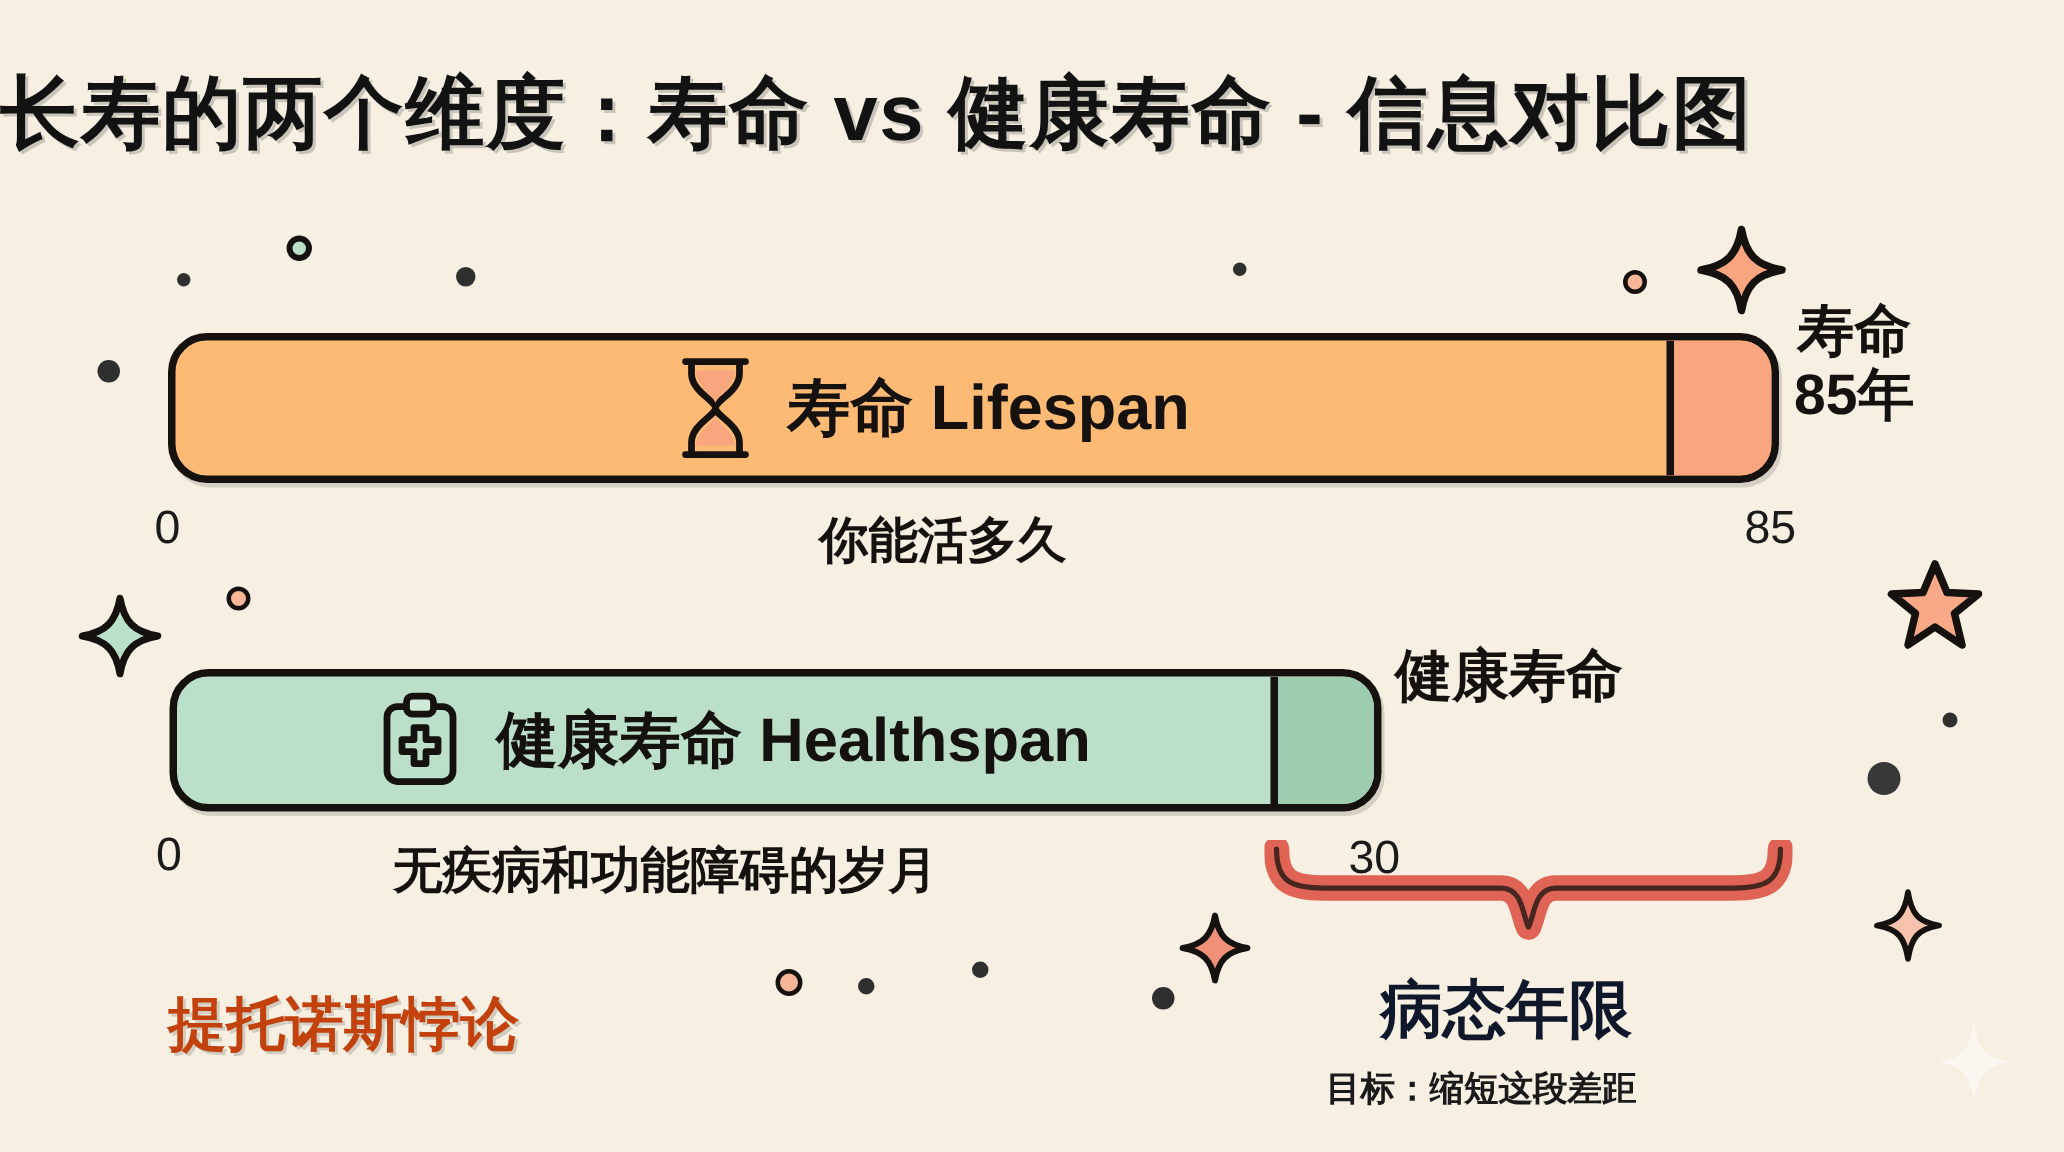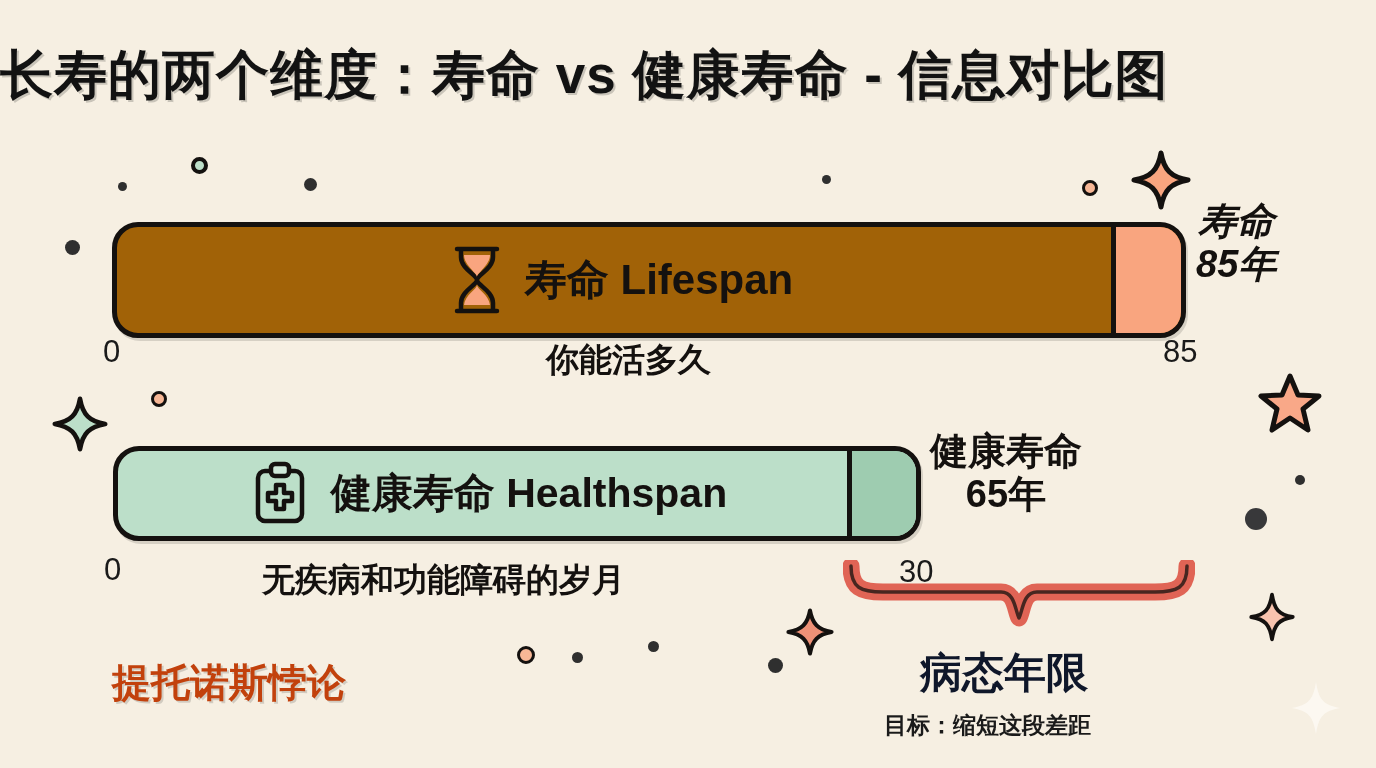--- a/index.html
+++ b/index.html
@@ -24,22 +24,22 @@
   .bar{
     position:absolute;
     border:5px solid #14110F;
     border-radius:26px;
     box-sizing:border-box;
     display:flex;align-items:center;
     overflow:hidden;
     box-shadow:2px 3px 0 rgba(0,0,0,0.13);
   }
   .bar-lifespan{
-    left:112px;top:222px;width:1074px;height:116px;
-    background:#a16207;
+    left:112px;top:222px;width:1074px;height:100px;
+    background:#fdba74;
     align-items:center;
   }
   .bar-healthspan{
     left:113px;top:446px;width:808px;height:95px;
     background:#BCDFC9;
   }
   .seg-gap{
     position:absolute;top:0;bottom:0;right:0;
     box-sizing:border-box;
     border-left:5px solid #14110F;
@@ -60,21 +60,21 @@
   }
   .bar-healthspan .bar-label{font-size:41px;}
   .bar-icon{flex:0 0 auto;display:block;}
 
   
   .callout{
     position:absolute;text-align:center;
     font-size:38px;font-weight:bold;color:#14110F;line-height:1.12;
     white-space:nowrap;
   }
-  .callout-lifespan{left:1196px;top:200px;font-style:italic;}
+  .callout-lifespan{left:1196px;top:200px;}
   .callout-healthspan{left:930px;top:430px;}
 
   
   .tick{
     position:absolute;font-size:31px;color:#1A1A1A;font-weight:normal;
     white-space:nowrap;
   }
   .caption{
     position:absolute;font-size:33px;font-weight:bold;color:#14110F;
     white-space:nowrap;
@@ -185,21 +185,20 @@
         <rect x="7" y="10" width="44" height="50" rx="7" fill="none" stroke="#14110F" stroke-width="4.5"></rect>
         <rect x="20" y="3" width="18" height="12" rx="4" fill="#CFE9D9" stroke="#14110F" stroke-width="4.5"></rect>
         <path d="M25 24 H33 V32 H41 V40 H33 V48 H25 V40 H17 V32 H25 Z" fill="none" stroke="#14110F" stroke-width="4.5" stroke-linejoin="round"></path>
       </svg>
       <span class="bar-label">健康寿命 Healthspan</span>
     </div>
   </div>
 
   <div class="callout callout-healthspan">
     <div>健康寿命</div>
-    <div>65年</div>
   </div>
 
   <div class="tick tick-health-0">0</div>
   <div class="tick tick-health-65">30</div>
   <div class="caption cap-health">无疾病和功能障碍的岁月</div>
 
   <svg class="brace" width="352" height="70" viewBox="0 0 352 70">
     <path d="M8 6 C8 28 18 32 40 32 L158 32 C172 32 172 50 176 58 C180 50 180 32 194 32 L312 32 C334 32 344 28 344 6" fill="none" stroke="#E06455" stroke-width="17" stroke-linecap="round" stroke-linejoin="round"></path>
     <path d="M8 6 C8 28 18 32 40 32 L158 32 C172 32 172 50 176 58 C180 50 180 32 194 32 L312 32 C334 32 344 28 344 6" fill="none" stroke="#14110F" stroke-width="3.5" stroke-linecap="round" stroke-linejoin="round" opacity="0.75"></path>
   </svg>

